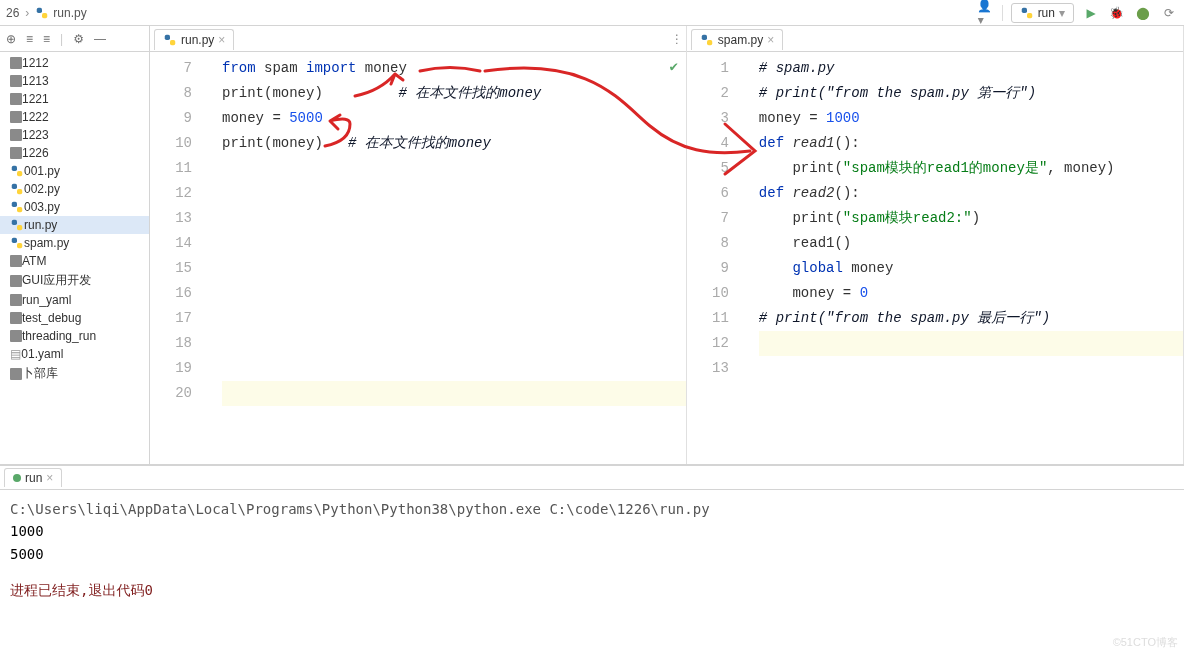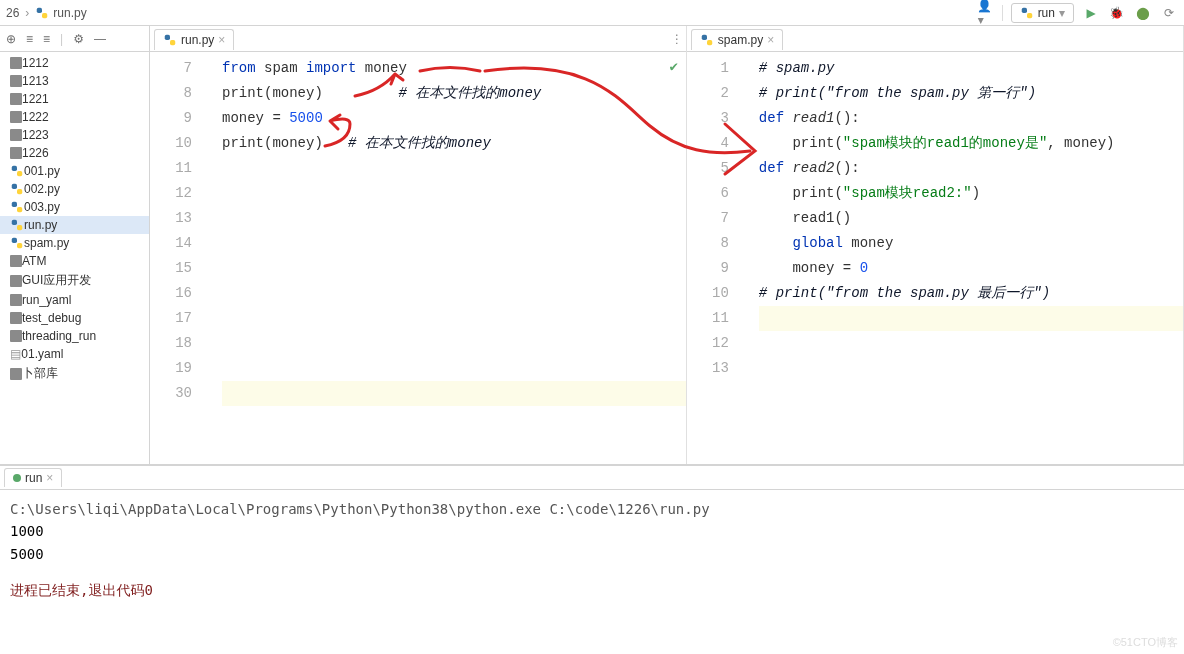--- a/index.html
+++ b/index.html
@@ -220,21 +220,21 @@
             <div>10</div>
             <div>11</div>
             <div>12</div>
             <div>13</div>
             <div>14</div>
             <div>15</div>
             <div>16</div>
             <div>17</div>
             <div>18</div>
             <div>19</div>
-            <div>30</div>
+            <div>20</div>
           </div>
           <div class="fold-col"></div>
           <div class="code">
             <div class="ln"><span class="kw">from</span> spam <span class="kw">import</span> money</div>
             <div class="ln">print(money)         <span class="com"># 在本文件找的money</span></div>
             <div class="ln">money = <span class="num">5000</span></div>
             <div class="ln">print(money)   <span class="com"># 在本文件找的money</span></div>
             <div class="ln">&nbsp;</div>
             <div class="ln">&nbsp;</div>
             <div class="ln">&nbsp;</div>
@@ -275,20 +275,21 @@
             <div>9</div>
             <div>10</div>
             <div>11</div>
             <div>12</div>
             <div>13</div>
           </div>
           <div class="fold-col"></div>
           <div class="code">
             <div class="ln"><span class="com"># spam.py</span></div>
             <div class="ln"><span class="com"># print("from the spam.py 第一行")</span></div>
+            <div class="ln">money = <span class="num">1000</span></div>
             <div class="ln"><span class="kw">def</span> <span class="fn">read1</span>():</div>
             <div class="ln">    print(<span class="str">"spam模块的read1的money是"</span>, money)</div>
             <div class="ln"><span class="kw">def</span> <span class="fn">read2</span>():</div>
             <div class="ln">    print(<span class="str">"spam模块read2:"</span>)</div>
             <div class="ln">    read1()</div>
             <div class="ln">    <span class="kw">global</span> money</div>
             <div class="ln">    money = <span class="num">0</span></div>
             <div class="ln"><span class="com"># print("from the spam.py 最后一行")</span></div>
             <div class="ln cur-line">&nbsp;</div>
           </div>

